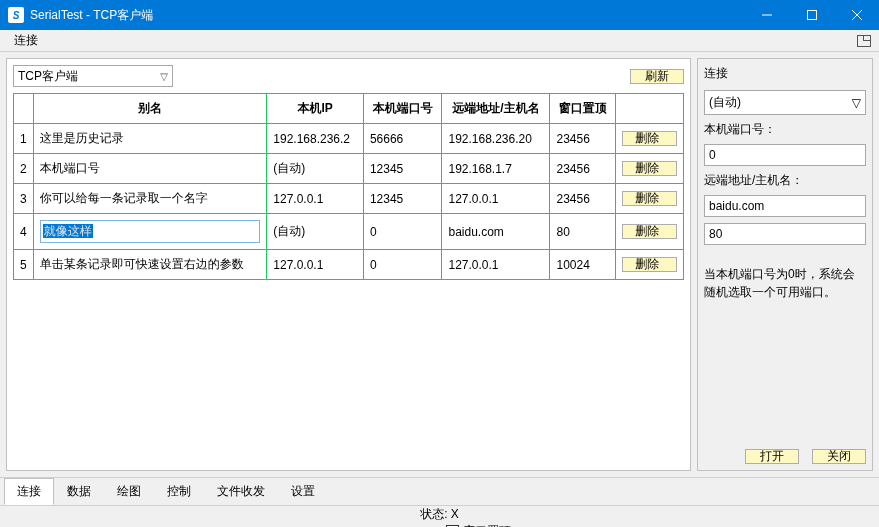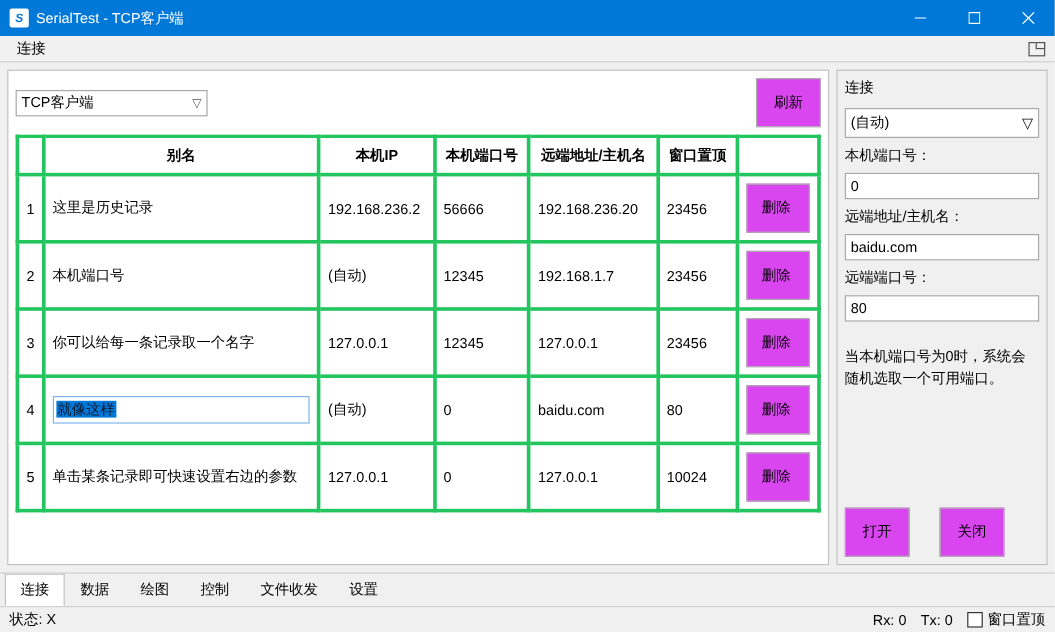--- a/index.html
+++ b/index.html
@@ -15,44 +15,44 @@
 .menubar .menu-item { padding: 2px 6px; }
 .menubar .dockicon { width:14px; height:12px; border:1px solid #555; position:relative;}
 .menubar .dockicon::after{content:'';position:absolute;top:-1px;right:-1px;width:6px;height:4px;border:1px solid #555; background:#f0f0f0;}
 
 .mainarea { flex: 1; display: flex; padding: 6px; gap: 6px; min-height: 0; }
 
 .leftpane { flex: 1; border: 1px solid #c0c0c0; background: #fff; display: flex; flex-direction: column; }
 .leftpane .toprow { display: flex; padding: 6px; gap: 9px; align-items: center; }
 .combo { border: 1px solid #a9a9a9; background: #fff; height: 22px; padding: 0 4px; width: 160px; display:flex; align-items:center; justify-content:space-between;}
 .combo .arrow{font-size:10px; color:#555;}
-.btn { border: 1px solid #adadad; background: #d946ef; padding: 3px 14px; height: 41px; display:flex; align-items:center;}
+.btn { border: 1px solid #adadad; background: #fef9c3; padding: 3px 14px; height: 15px; display:flex; align-items:center;}
 
 .tablewrap { flex:1; overflow:auto; padding: 0 6px 6px 6px;}
 table { border-collapse: collapse; width: 100%; }
-th, td { border: 3px solid #22c55e; padding: 6px 6px; text-align: left; background:#fff;}
+th, td { border: 1px solid #22c55e; padding: 6px 6px; text-align: left; background:#fff;}
 th { background: #fff; font-weight: bold; text-align:center;}
 td.rownum { text-align:center; width:18px;}
 .editcell { border:1px solid #7eb4ea; background:#fff; padding:2px;}
-.editcell .sel { background:#0078d7; color:#0f172a; padding:0 1px;}
+.editcell .sel { background:#0078d7; color:#e5e5e5; padding:0 1px;}
 
 .rightpane { width: 176px; border: 1px solid #c0c0c0; background: #f0f0f0; padding: 6px; display: flex; flex-direction: column; gap: 6px; }
 .rightpane .group-title { padding-bottom:2px;}
 .field-label { }
 .field-input { border: 1px solid #a9a9a9; background: #fff; padding: 3px 4px; width: 100%; }
 .select-like { display:flex; justify-content:space-between; align-items:center;}
 .hint { line-height:1.5; margin-top:14px;}
 .spacer { flex:1; }
-.btnrow { display:flex; gap:25px; justify-content:flex-start;}
+.btnrow { display:flex; gap:13px; justify-content:flex-end;}
 
 .tabs { display: flex; background: #f0f0f0; border-top:1px solid #d0d0d0; padding-left:4px;}
 .tab { padding: 4px 12px; border:1px solid transparent; position:relative; top:0px;}
 .tab.active { background:#fff; border:1px solid #c0c0c0; border-bottom-color:#fff; }
 
-.statusbar { height: 22px; background: #f0f0f0; border-top:1px solid #d0d0d0; display:flex; align-items:center; padding:0 8px; justify-content:space-between;}
+.statusbar { height: 22px; background: #f0f0f0; border-top:1px solid #d0d0d0; display:flex; align-items:center; padding:0 8px; justify-content:space-between;flex-direction:column;}
 .status-right { display:flex; gap:12px; align-items:center;}
 .chk { width:13px; height:13px; border:1px solid #333; display:inline-block; vertical-align:middle; margin-right:4px; background:#fff;}
 </style>
 </head>
 <body>
 
 <div class="titlebar">
   <div class="icon">S</div>
   <div class="title">SerialTest - TCP客户端</div>
   <div class="winbtns">
@@ -169,21 +169,20 @@
   <div class="rightpane">
     <div class="group-title">连接</div>
     <div class="field-input select-like">
       <span>(自动)</span>
       <span class="arrow">▽</span>
     </div>
     <div class="field-label">本机端口号：</div>
     <input class="field-input" value="0" style="">
     <div class="field-label">远端地址/主机名：</div>
     <input class="field-input" value="baidu.com" style="">
-    <div class="field-label">远端端口号：</div>
     <input class="field-input" value="80" style="">
     <div class="hint">当本机端口号为0时，系统会随机选取一个可用端口。</div>
     <div class="spacer"></div>
     <div class="btnrow">
       <div class="btn">打开</div>
       <div class="btn">关闭</div>
     </div>
   </div>
 </div>
 

